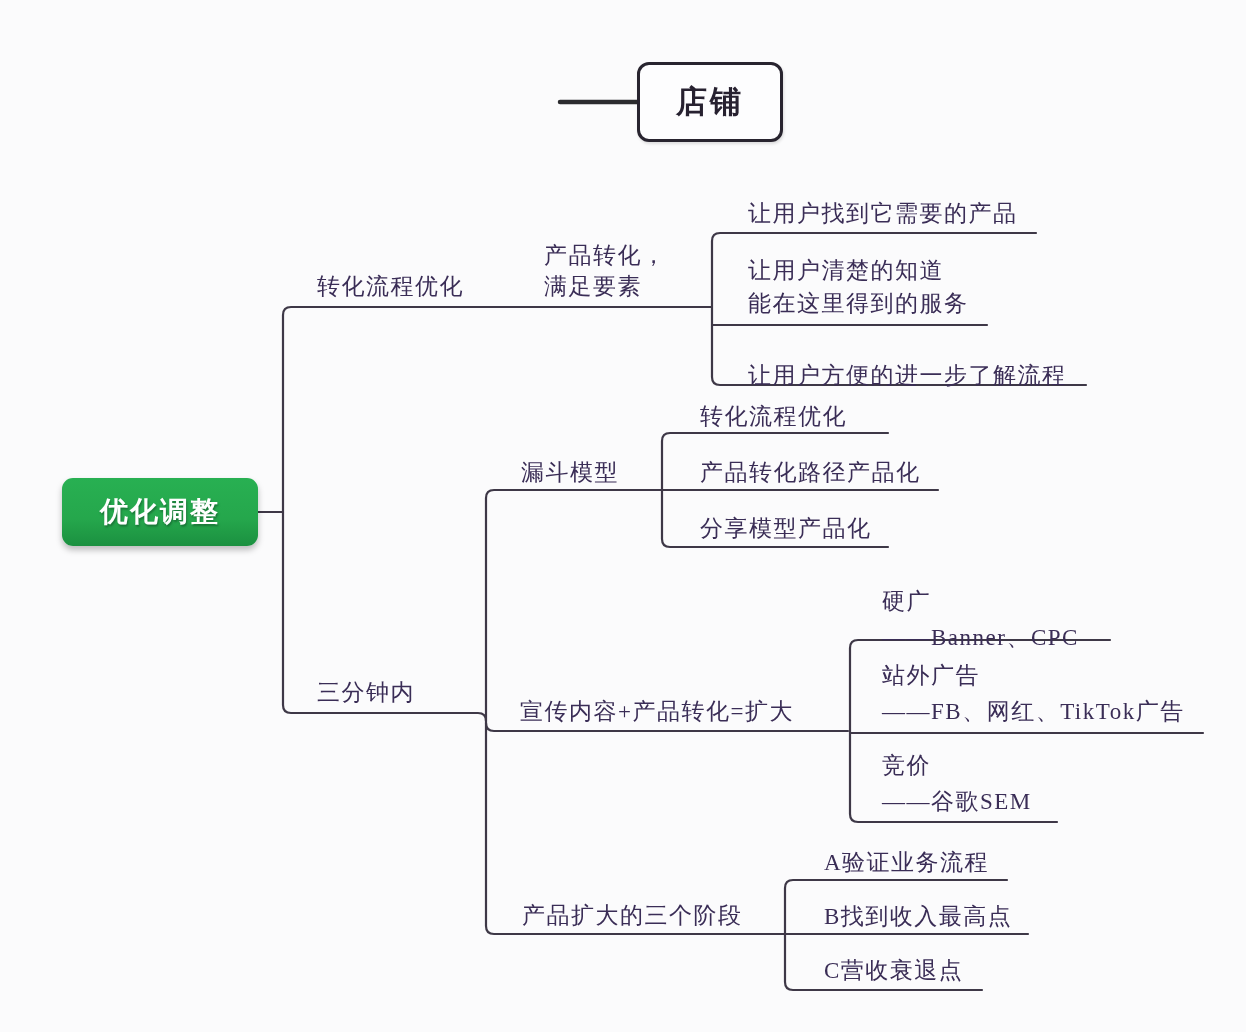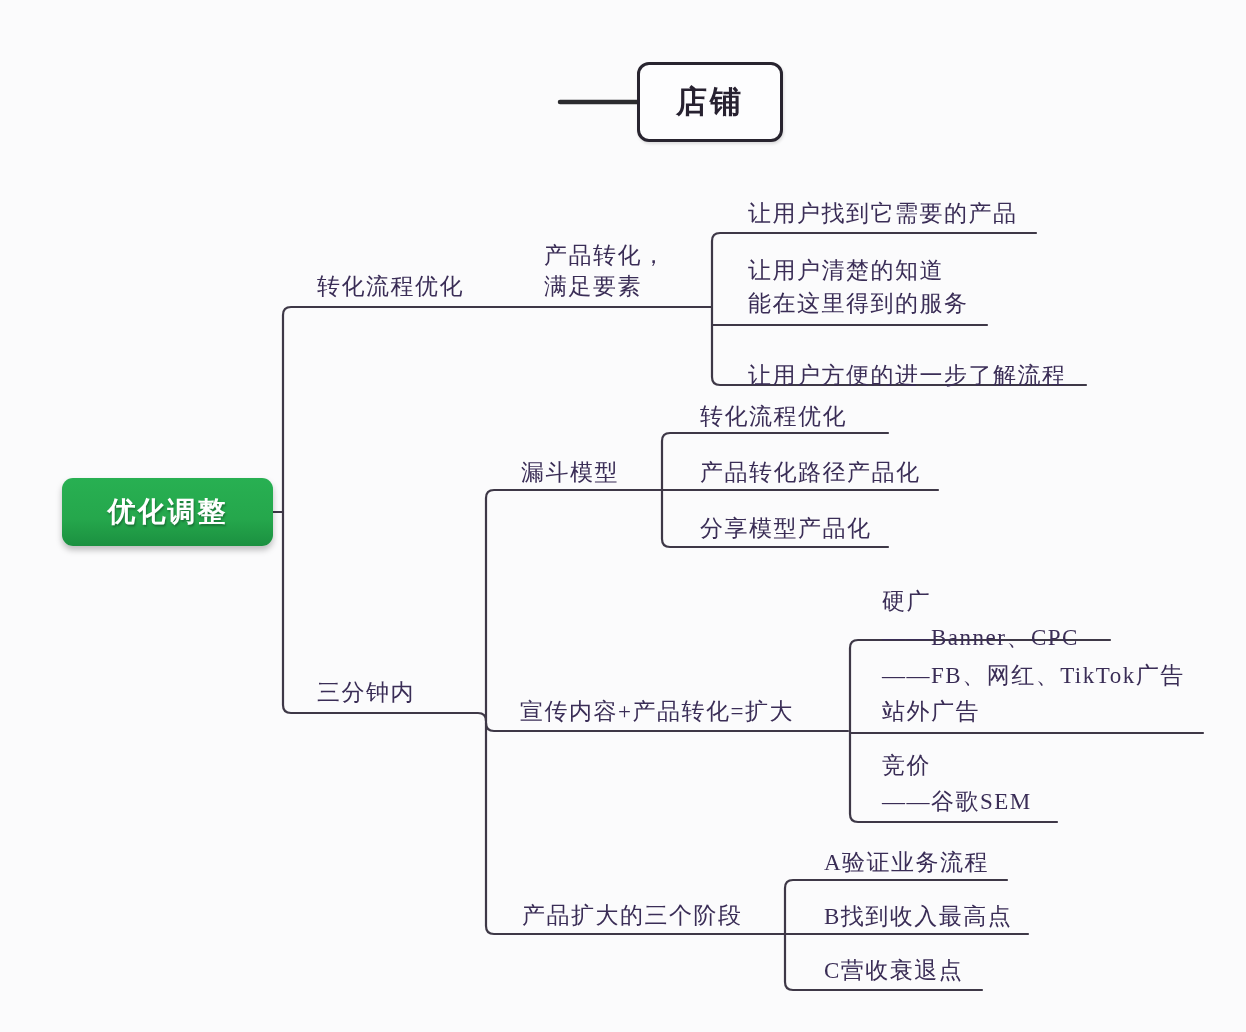--- a/index.html
+++ b/index.html
@@ -35,21 +35,21 @@
     text-shadow:2px 3px 3px rgba(15,70,35,.55);
   }
   .storebox{
     position:absolute; left:637px; top:62px; width:146px; height:80px;
     background:#fdfdfe; border:3.5px solid var(--box-border); border-radius:12px;
     box-sizing:border-box; box-shadow:1px 2px 3px rgba(0,0,0,.12);
     display:flex; align-items:center; justify-content:center;
   }
   .storebox span{color:var(--box-text); font-size:31px; font-weight:bold; letter-spacing:3px;}
   .mainbox{
-    position:absolute; left:62px; top:478px; width:211px; height:68px;
+    position:absolute; left:62px; top:478px; width:196px; height:68px;
     background:linear-gradient(180deg,#28b052 0%, var(--node-green) 60%, var(--green-dark) 100%);
     border-radius:11px; box-shadow:0 4px 6px rgba(0,0,0,.25);
     display:flex; align-items:center; justify-content:center;
   }
   .mainbox span{
     color:#fff; font-size:28px; font-weight:bold; letter-spacing:2px;
     text-shadow:1px 2px 2px rgba(15,70,35,.5);
   }
 </style>
 </head>
@@ -114,22 +114,22 @@
   <div class="node" style="left:700px;top:514px">分享模型产品化</div>
 
   <div class="node" style="left:520px;top:697px">宣传内容+产品转化=扩大</div>
 
   <div class="node two" style="left:882px;top:584px">
     <span class="ln">硬广</span>
     <span class="ln">——Banner、CPC</span>
   </div>
 
   <div class="node two" style="left:882px;top:658px">
+    <span class="ln">站外广告</span>
     <span class="ln">——FB、网红、TikTok广告</span>
-    <span class="ln">站外广告</span>
   </div>
 
   <div class="node two" style="left:882px;top:748px">
     <span class="ln">竞价</span>
     <span class="ln">——谷歌SEM</span>
   </div>
 
   <div class="node" style="left:522px;top:901px">产品扩大的三个阶段</div>
   <div class="node" style="left:824px;top:848px">A验证业务流程</div>
   <div class="node" style="left:824px;top:902px">B找到收入最高点</div>

